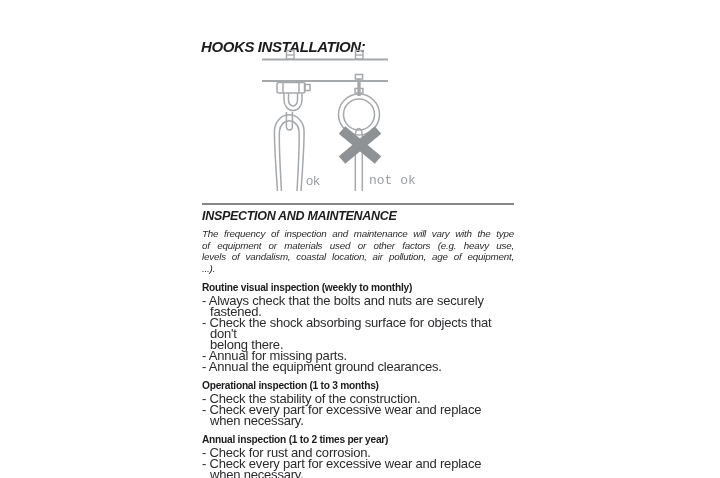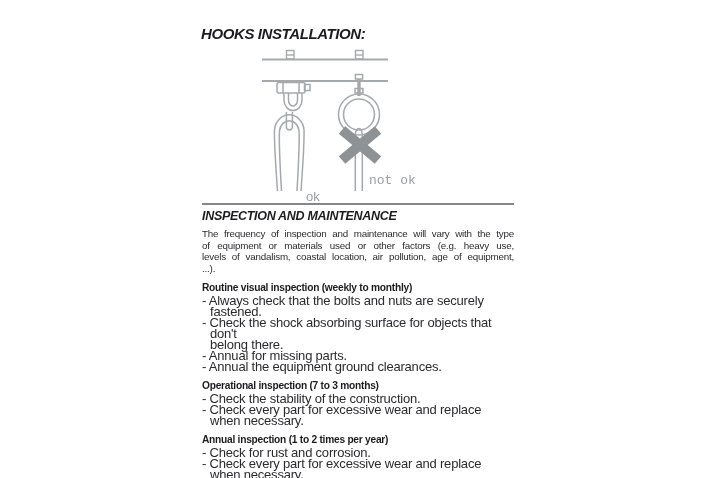--- a/index.html
+++ b/index.html
@@ -8,39 +8,39 @@
     background: #ffffff;
     overflow: hidden;
     position: relative;
     font-family: "Liberation Sans", "DejaVu Sans", sans-serif;
     color: var(--body-black, #2b2b2e);
   }
   .page { position: absolute; inset: 0; }
 
   
   .doc-title {
-    position: absolute; left: 201px; top: 15px;
+    position: absolute; left: 201px; top: 28px;
     font-size: 15px; font-weight: bold; font-style: italic;
     letter-spacing: -0.4px;
     color: var(--heading-black, #1c1c1f);
     white-space: nowrap;
   }
 
   
   .diagram { position: absolute; left: 0; top: 0; }
   .diagram-svg { position: absolute; left: 250px; top: 40px; }
   .ln  { stroke: var(--line-gray, #a6a9ac); fill: none; }
   .xmark { stroke: var(--x-gray, #8f9295); fill: none; }
   .diag-label {
     position: absolute;
     font-size: 13px;
     color: var(--label-gray, #9b9ea1);
     white-space: nowrap;
   }
-  .ok-label   { left: 306px; top: 189px; }
+  .ok-label   { left: 306px; top: 173px; }
   .notok-label{ left: 369px; top: 173px; font-family: Liberation Mono, monospace; }
 
   
   .content {
     position: absolute; left: 202px; top: 203px; width: 312px;
   }
   .divider {
     height: 2px; width: 312px;
     background: var(--divider-gray, #85878a);
     margin-bottom: 4px;
@@ -48,20 +48,21 @@
   .section-title {
     font-size: 12.5px; font-weight: bold; font-style: italic;
     letter-spacing: -0.3px;
     color: var(--heading-black, #1c1c1f);
     margin: 0 0 5px 0;
   }
   .para { margin: 0 0 0 0; }
   .para .pline {
     font-size: 9.8px; line-height: 11.6px; letter-spacing: -0.2px;
     text-align: justify;
+    font-style: italic;
   }
   .para .pline.jfull { text-align-last: justify; }
   .sub-section { margin-top: 8px; }
   .sub-heading {
     font-size: 10.2px; font-weight: bold; letter-spacing: -0.25px;
     color: var(--heading-black, #1c1c1f);
     margin: 8px 0 2px 0;
     white-space: nowrap;
   }
   .li {
@@ -140,21 +141,21 @@
     <div class="sub-section">
       <h3 class="sub-heading">Routine visual inspection (weekly to monthly)</h3>
       <div class="li">- Always check that the bolts and nuts are securely fastened.</div>
       <div class="li">- Check the shock absorbing surface for objects that don't
 belong there.</div>
       <div class="li">- Annual for missing parts.</div>
       <div class="li">- Annual the equipment ground clearances.</div>
     </div>
 
     <div class="sub-section">
-      <h3 class="sub-heading">Operational inspection (7 to 3 months)</h3>
+      <h3 class="sub-heading">Operational inspection (1 to 3 months)</h3>
       <div class="li">- Check the stability of the construction.</div>
       <div class="li">- Check every part for excessive wear and replace
 when necessary.</div>
     </div>
 
     <div class="sub-section">
       <h3 class="sub-heading">Annual inspection (1 to 2 times per year)</h3>
       <div class="li">- Check for rust and corrosion.</div>
       <div class="li">- Check every part for excessive wear and replace
 when necessary.</div>

